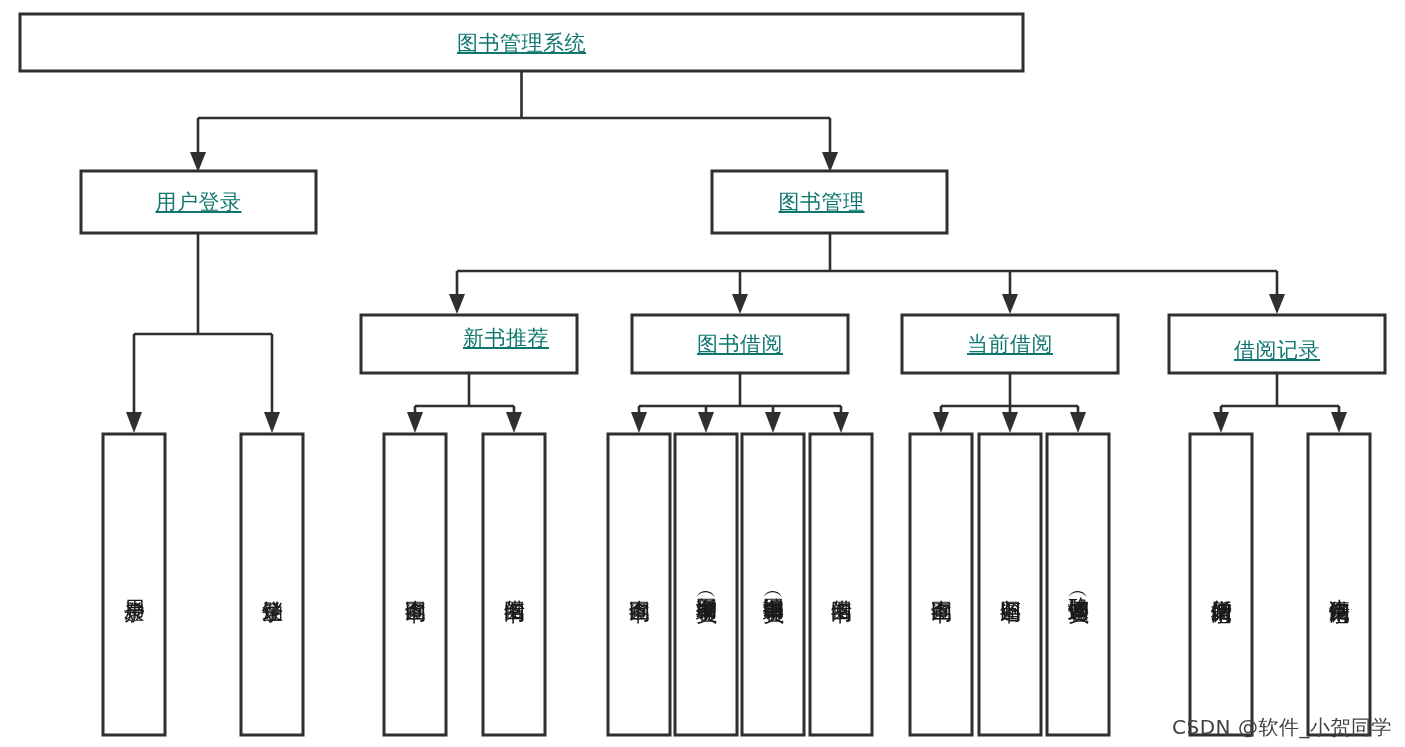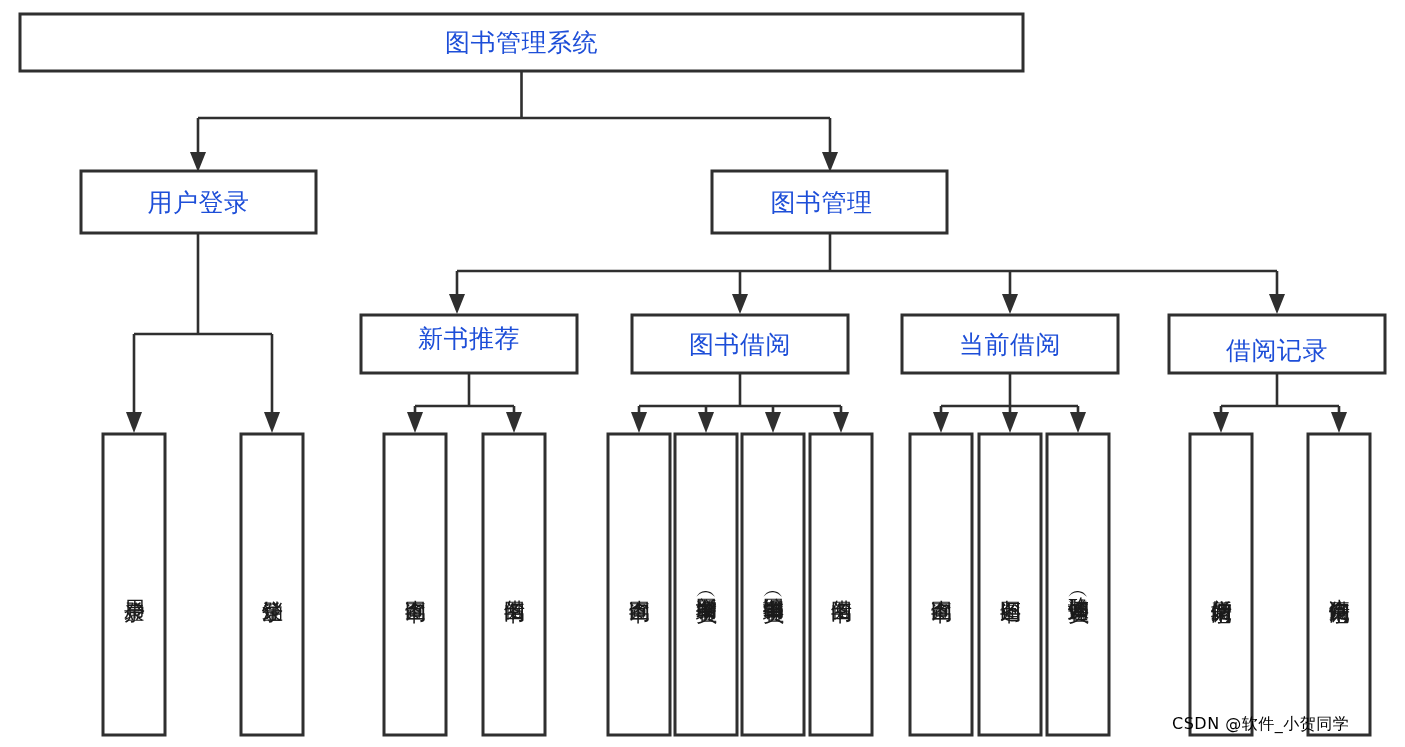--- a/index.html
+++ b/index.html
@@ -39,46 +39,47 @@
   }
   .arrowhead {
     fill: #2f2f2f;
     stroke: none;
   }
   .h-label {
     position: absolute;
     display: flex;
     align-items: center;
     justify-content: center;
-    color: #1d4ed8;
-    font-size: 25px;
+    color: #0f766e;
+    font-size: 21px;
     letter-spacing: 0.5px;
     white-space: nowrap;
     pointer-events: none;
+    text-decoration: underline;
   }
   .v-label {
     position: absolute;
     display: flex;
     align-items: center;
     justify-content: center;
     color: #1a1a1a;
     font-size: 21px;
     line-height: 1.28;
     writing-mode: vertical-rl;
     text-orientation: upright;
     letter-spacing: 1px;
     white-space: nowrap;
     pointer-events: none;
   }
   .watermark {
     position: absolute;
     left: 1172px;
     top: 714px;
-    font-size: 16px;
-    color: #000000;
+    font-size: 20px;
+    color: #404040;
     white-space: nowrap;
     letter-spacing: 0.5px;
   }
 </style>
 </head>
 <body>
 
 <div id="diagram-root">
 
   <svg class="flow" viewBox="0 0 1405 747">
@@ -146,21 +147,21 @@
 
     <rect class="nodebox" x="1190" y="434" width="62" height="301"></rect>
     <rect class="nodebox" x="1308" y="434" width="62" height="301"></rect>
   </svg>
 
   <div class="h-label" style="left:20px; top:14px; width:1003px; height:57px;">图书管理系统</div>
 
   <div class="h-label" style="left:81px; top:171px; width:235px; height:62px;">用户登录</div>
   <div class="h-label" style="left:704px; top:171px; width:235px; height:62px;">图书管理</div>
 
-  <div class="h-label" style="left:361px; top:315px; width:216px; height:46px;">新书推荐</div>
+  <div class="h-label" style="left:361px; top:315px; width:216px; height:46px;padding-left:37px;">新书推荐</div>
   <div class="h-label" style="left:902px; top:315px; width:216px; height:58px;">当前借阅</div>
   <div class="h-label" style="left:632px; top:315px; width:216px; height:58px;">图书借阅</div>
   <div class="h-label" style="left:1169px; top:315px; width:216px; height:70px;">借阅记录</div>
 
   <div class="v-label" style="left:103px; top:434px; width:62px; height:301px;">用户登录</div>
   <div class="v-label" style="left:241px; top:434px; width:62px; height:301px;">注销登录</div>
 
   <div class="v-label" style="left:384px; top:434px; width:62px; height:301px;">查询图书</div>
   <div class="v-label" style="left:483px; top:434px; width:62px; height:301px;">借阅图书</div>
 

